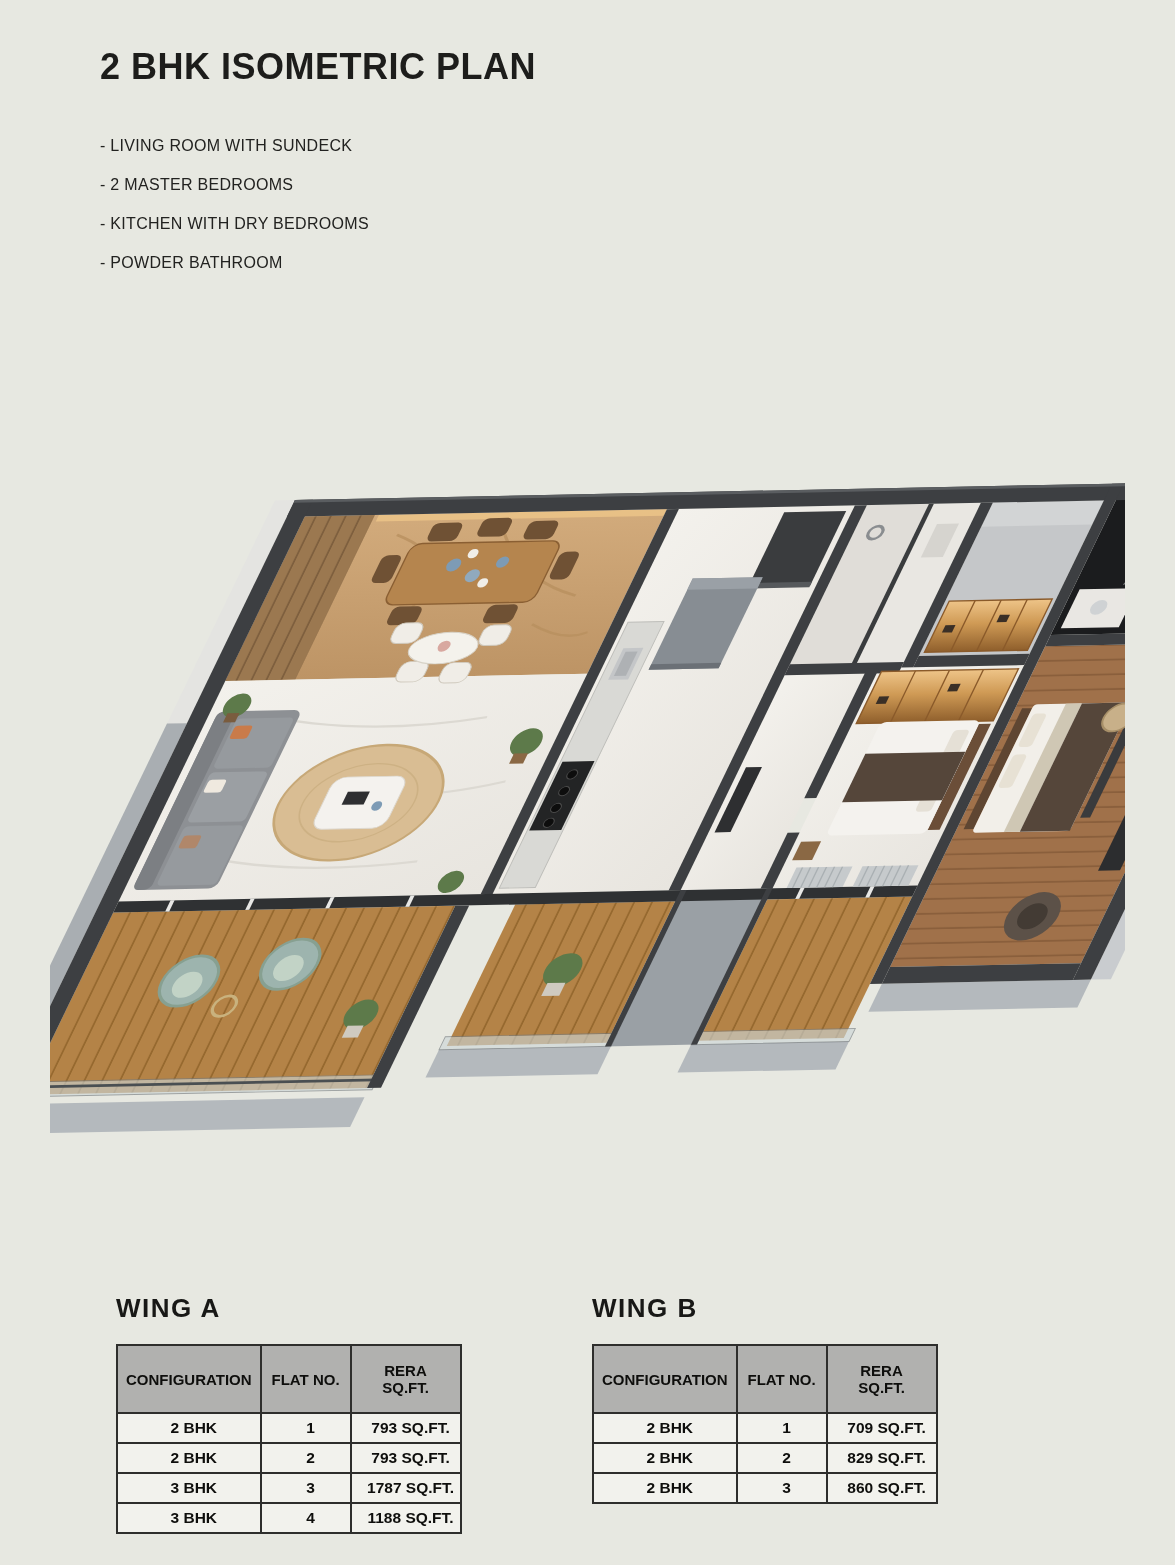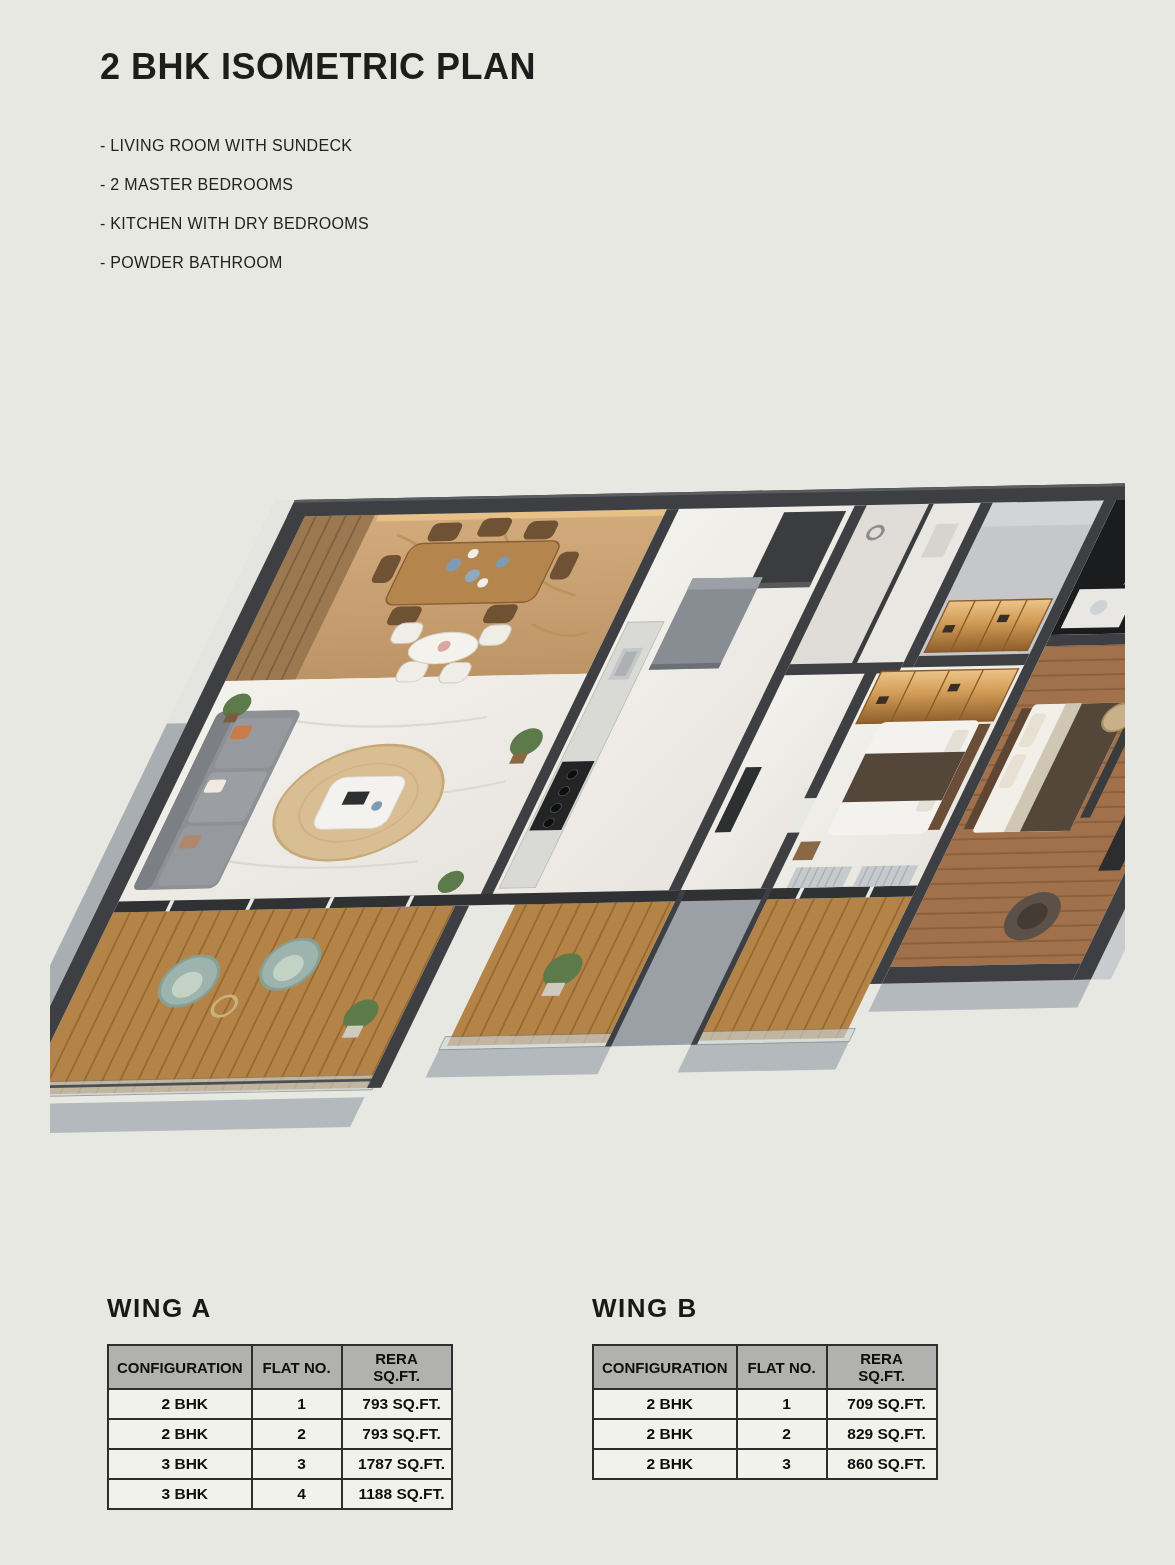--- a/index.html
+++ b/index.html
@@ -11,26 +11,26 @@
   }
   *{margin:0;padding:0;box-sizing:border-box;}
   body{font-family:"Liberation Sans",sans-serif;background:#ffffff;}
   .page{position:relative;width:1175px;height:1565px;background:var(--background);overflow:hidden;}
   .title{position:absolute;left:100px;top:46px;font-size:36px;font-weight:bold;
          letter-spacing:.5px;color:var(--text);}
   .features{position:absolute;left:100px;top:126px;list-style:none;}
   .features li{font-size:16px;line-height:39px;color:#222220;letter-spacing:.3px;}
   .plan-wrap{position:absolute;left:50px;top:468px;width:1075px;height:740px;}
   .wing{position:absolute;}
-  .wing-a{left:107px;top:1293px;}
+  .wing-a{left:116px;top:1293px;}
   .wing-b{left:592px;top:1293px;}
   .wing h2{font-size:26px;font-weight:bold;letter-spacing:1.5px;color:#181816;margin-bottom:20px;}
   table{border-collapse:collapse;background:var(--table-cell-bg);}
   th,td{border:2px solid var(--table-border);text-align:center;font-weight:bold;color:#0e0e0c;padding-left:10px;}
-  th{background:var(--table-header-bg);font-size:15px;height:31px;padding:4px 8px;}
+  th{background:var(--table-header-bg);font-size:15px;height:31px;padding:16px 8px;}
   td{font-size:15.5px;height:30px;}
   .col-config{width:132px}.col-flat{width:90px}.col-rera{width:110px}
 </style>
 </head>
 <body>
 
 <div class="page">
 
   <h1 class="title">2 BHK ISOMETRIC PLAN</h1>
 

